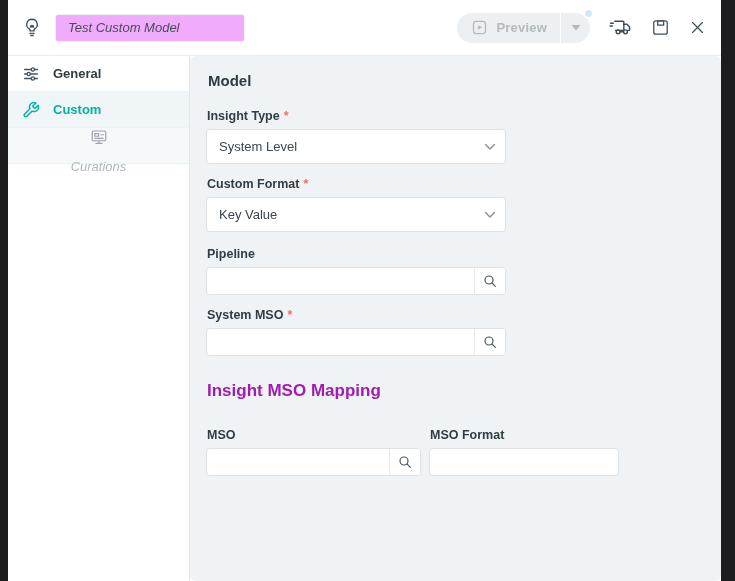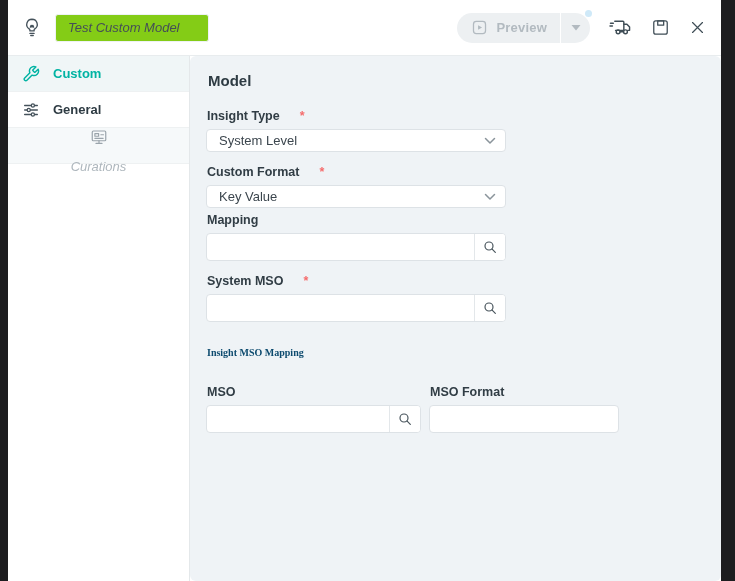--- a/index.html
+++ b/index.html
@@ -17,21 +17,21 @@
 
   
   .header {
     flex:0 0 56px; display:flex; align-items:center;
     padding:0 15px 0 14px; background:#fff; border-bottom:1px solid #e8ecee;
   }
   .icon { display:inline-flex; align-items:center; justify-content:center; }
   .icon svg { display:block; }
   .bulb-wrap { margin-right:13px; }
   .title-input {
-    width:154px; height:28px; background:#84cc16; border:1px solid #eef2f5;
+    width:190px; height:28px; background:#f0abfc; border:1px solid #eef2f5;
     border-radius:3px; font-style:italic; font-size:13px; color:#454f56;
     padding:0 12px; outline:none; font-family:"Liberation Sans", sans-serif;
   }
   .header-right { margin-left:auto; display:flex; align-items:center; gap:19px; }
   .preview-split { position:relative; display:flex; height:30px; }
   .preview-main {
     display:flex; align-items:center; gap:8px; background:#edf0f2; color:#b2bac0;
     border:none; border-radius:16px 0 0 16px; padding:0 13px 0 14px;
     font-size:13px; font-weight:700; font-family:"Liberation Sans", sans-serif;
     cursor:default; letter-spacing:.2px;
@@ -55,47 +55,47 @@
     font-size:13px; font-weight:700; color:#2e3b43; border-bottom:1px solid #eef1f2;
     cursor:pointer;
   }
   .side-item.active { background:#f0f6f7; color:#00b3a3; }
   .side-item.disabled { background:#f6f9fa; color:#aeb7bd; font-style:italic; font-weight:400; cursor:default;flex-direction:column; }
 
   .content { flex:1; background:#eff3f6; padding:16px 16px 0 16px;border-radius:6px; }
   .page-title { font-size:15px; font-weight:600; color:#2e3b43; margin:0 0 20px 2px; }
 
   .field-label {
-    display:flex; gap:20px; font-size:12.5px; font-weight:700; color:#313d45;
+    display:flex; gap:4px; font-size:12.5px; font-weight:700; color:#313d45;
     margin:0 0 5px 1px; line-height:15px;
   }
   .req { color:#f56c6c; font-weight:700; }
 
   .select {
-    width:300px; height:23px; background:#fff; border:1px solid #dde2e6; border-radius:4px;
+    width:300px; height:35px; background:#fff; border:1px solid #dde2e6; border-radius:4px;
     display:flex; align-items:center; justify-content:space-between;
     padding:0 9px 0 12px; font-size:13px; color:#3c464e; cursor:pointer;
   }
-  .mb13 { margin-bottom:13px; } .mb11 { margin-bottom:5px; }
+  .mb13 { margin-bottom:13px; } .mb11 { margin-bottom:15px; }
   .mb25 { margin-bottom:25px; }
 
   .search-group {
     width:300px; height:28px; background:#fff; border:1px solid #dde2e6; border-radius:4px;
     display:flex; overflow:hidden;
   }
   .search-group input {
     flex:1; min-width:0; border:none; background:transparent; padding:0 10px;
     font-size:13px; color:#3c464e; outline:none; font-family:"Liberation Sans", sans-serif;
   }
   .search-btn {
     flex:0 0 31px; border:none; background:#fff; border-left:1px solid #e3e7ea;
     display:flex; align-items:center; justify-content:center; cursor:pointer; padding:0;
   }
 
-  .section-title { font-size:10px; font-weight:700; color:#0c4a6e; margin:0 0 27px 1px;font-family:Liberation Serif, serif; }
+  .section-title { font-size:17px; font-weight:700; color:#a21caf; margin:0 0 27px 1px; }
   .mapping-row { display:flex; gap:8px; }
   .map-col-label { }
   .w215 { width:215px; } .w190 { width:190px; }
   .plain-input {
     width:190px; height:28px; background:#fff; border:1px solid #dde2e6; border-radius:4px;
     padding:0 10px; font-size:13px; color:#3c464e; outline:none;
     font-family:"Liberation Sans", sans-serif;
   }
 </style>
 </head>
@@ -164,43 +164,43 @@
             <path d="M5 5l14 14M19 5L5 19"></path>
           </svg>
         </span>
       </button>
     </div>
   </div>
 
   <div class="body">
 
     <div class="sidebar">
-      <div class="side-item active">
-        <span class="icon">
-          <svg width="18" height="18" viewBox="0 0 24 24" fill="none" stroke="#00b3a3" stroke-width="1.9" stroke-linecap="round" stroke-linejoin="round">
-            <path d="M14.7 6.3a1 1 0 0 0 0 1.4l1.6 1.6a1 1 0 0 0 1.4 0l3.77-3.77a6 6 0 0 1-7.94 7.94l-6.91 6.91a2.12 2.12 0 0 1-3-3l6.91-6.91a6 6 0 0 1 7.94-7.94l-3.76 3.76z"></path>
-          </svg>
-        </span>
-        <span>Custom</span>
-      </div>
-
       <div class="side-item">
         <span class="icon">
           <svg width="18" height="18" viewBox="0 0 24 24" fill="none" stroke="#45525b" stroke-width="1.7" stroke-linecap="round">
             <path d="M3.5 6h17"></path>
               <circle cx="14.5" cy="6" r="2.1" fill="#fff"></circle>
             <path d="M3.5 12h17"></path>
               <circle cx="9" cy="12" r="2.1" fill="#fff"></circle>
             <path d="M3.5 18h17"></path>
               <circle cx="14.5" cy="18" r="2.1" fill="#fff"></circle>
           </svg>
         </span>
         <span>General</span>
       </div>
 
+      <div class="side-item active">
+        <span class="icon">
+          <svg width="18" height="18" viewBox="0 0 24 24" fill="none" stroke="#00b3a3" stroke-width="1.9" stroke-linecap="round" stroke-linejoin="round">
+            <path d="M14.7 6.3a1 1 0 0 0 0 1.4l1.6 1.6a1 1 0 0 0 1.4 0l3.77-3.77a6 6 0 0 1-7.94 7.94l-6.91 6.91a2.12 2.12 0 0 1-3-3l6.91-6.91a6 6 0 0 1 7.94-7.94l-3.76 3.76z"></path>
+          </svg>
+        </span>
+        <span>Custom</span>
+      </div>
+
       <div class="side-item disabled">
         <span class="icon">
           <svg width="18" height="18" viewBox="0 0 24 24" fill="none" stroke="#9aa4ab" stroke-width="1.6" stroke-linecap="round" stroke-linejoin="round">
             <rect x="3" y="4" width="18" height="13" rx="1.5"></rect>
             <rect x="6.5" y="7.5" width="5" height="3.5"></rect>
             <path d="M14.5 9h3.5"></path>
             <path d="M6.5 13.8h11"></path>
             <path d="M12 17v2.5"></path>
             <path d="M8 20.5h8"></path>
           </svg>
@@ -232,21 +232,21 @@
       <div class="select mb11">
         <span>Key Value</span>
         <span class="icon">
           <svg width="12" height="8" viewBox="0 0 12 8" fill="none" stroke="#8a949b" stroke-width="1.5" stroke-linecap="round" stroke-linejoin="round">
               <path d="M1.5 1.5L6 6l4.5-4.5"></path>
             </svg>
         </span>
       </div>
 
       <div class="field-label">
-        <span>Mapping</span>
+        <span>Pipeline</span>
       </div>
       <div class="search-group mb13">
         <input value="" style="">
         <button class="search-btn">
           <span class="icon">
             <svg width="16" height="16" viewBox="0 0 24 24" fill="none" stroke="#49555d" stroke-width="1.8" stroke-linecap="round">
                 <circle cx="10.5" cy="10.5" r="6"></circle>
                 <path d="M15.2 15.2L20 20"></path>
               </svg>
           </span>

